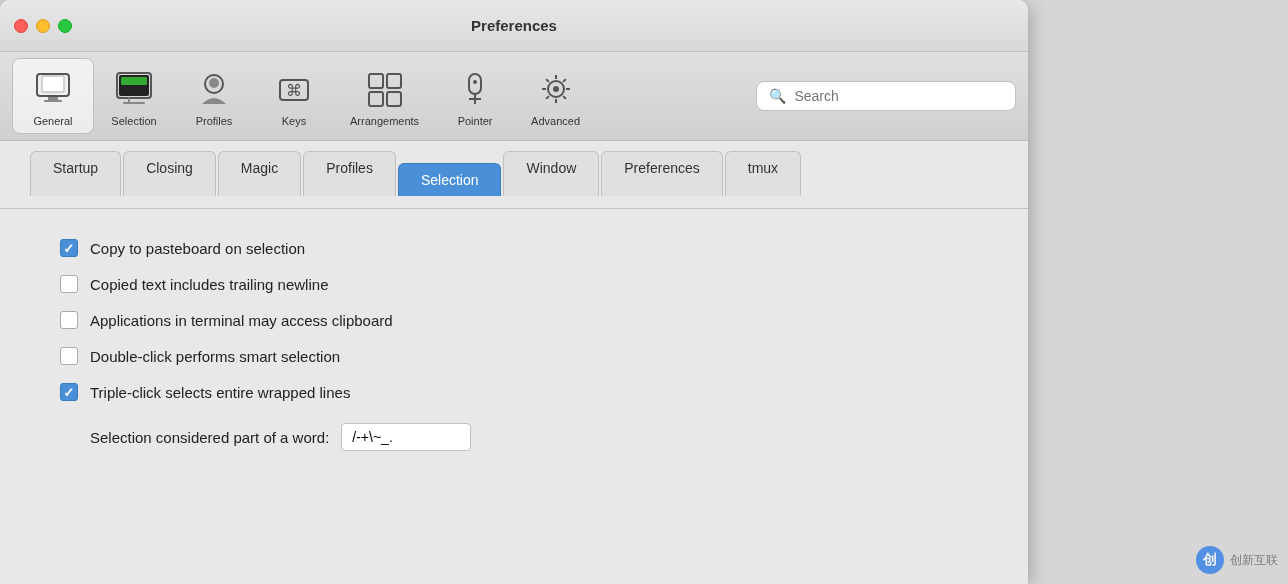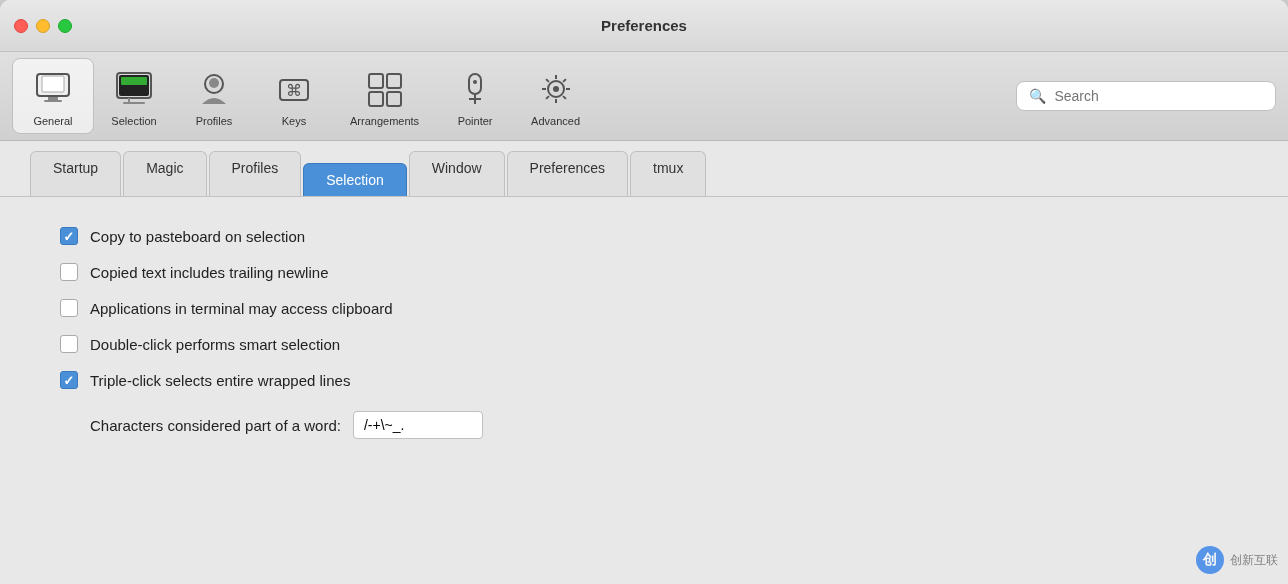--- a/index.html
+++ b/index.html
@@ -6,21 +6,21 @@
 
     body {
       font-family: -apple-system, BlinkMacSystemFont, "Helvetica Neue", sans-serif;
       background: #d6d6d6;
       width: 1288px;
       height: 584px;
       overflow: hidden;
     }
 
     .window {
-      width: 1288px;
+      width: 1028px;
       height: 584px;
       background: #ececec;
       border-radius: 10px;
       display: flex;
       flex-direction: column;
       box-shadow: 0 4px 20px rgba(0,0,0,0.3);
     }
 
     
     .titlebar {
@@ -128,21 +128,21 @@
     }
 
     .search-icon-char {
       color: #888;
       font-size: 14px;
     }
 
     
     .tabbar {
       background: #e8e8e8;
-      padding: 10px 30px 0 30px;
+      padding: 10px 30px 12px 30px;
       display: flex;
       gap: 0;
       border-bottom: 1px solid #c0c0c0;
     }
 
     .tab {
       padding: 8px 22px;
       font-size: 14px;
       color: #333;
       cursor: pointer;
@@ -371,20 +371,21 @@
       </div>
 
       <div class="search-box">
         <span class="search-icon-char">🔍</span>
         <input type="text" placeholder="Search" style="">
       </div>
     </div>
 
     <div class="tabbar">
       <div class="tab">Startup</div>
+      <div class="tab">Closing</div>
       <div class="tab">Magic</div>
       <div class="tab">Profiles</div>
       <div class="tab active">Selection</div>
       <div class="tab">Window</div>
       <div class="tab">Preferences</div>
       <div class="tab">tmux</div>
     </div>
 
     <div class="content">
 
@@ -414,21 +415,21 @@
       </div>
 
       <div class="checkbox-row">
         <div class="checkbox-wrap checked">
           <span class="checkmark">✓</span>
         </div>
         <span>Triple-click selects entire wrapped lines</span>
       </div>
 
       <div class="word-chars-row">
-        <span>Characters considered part of a word:</span>
+        <span>Selection considered part of a word:</span>
         <input class="word-chars-input" type="text" value="/-+\~_." style="">
       </div>
 
     </div>
 
   </div>
 
   <div class="watermark">
     <div class="watermark-logo">创</div>
     <span class="watermark-text">创新互联</span>

